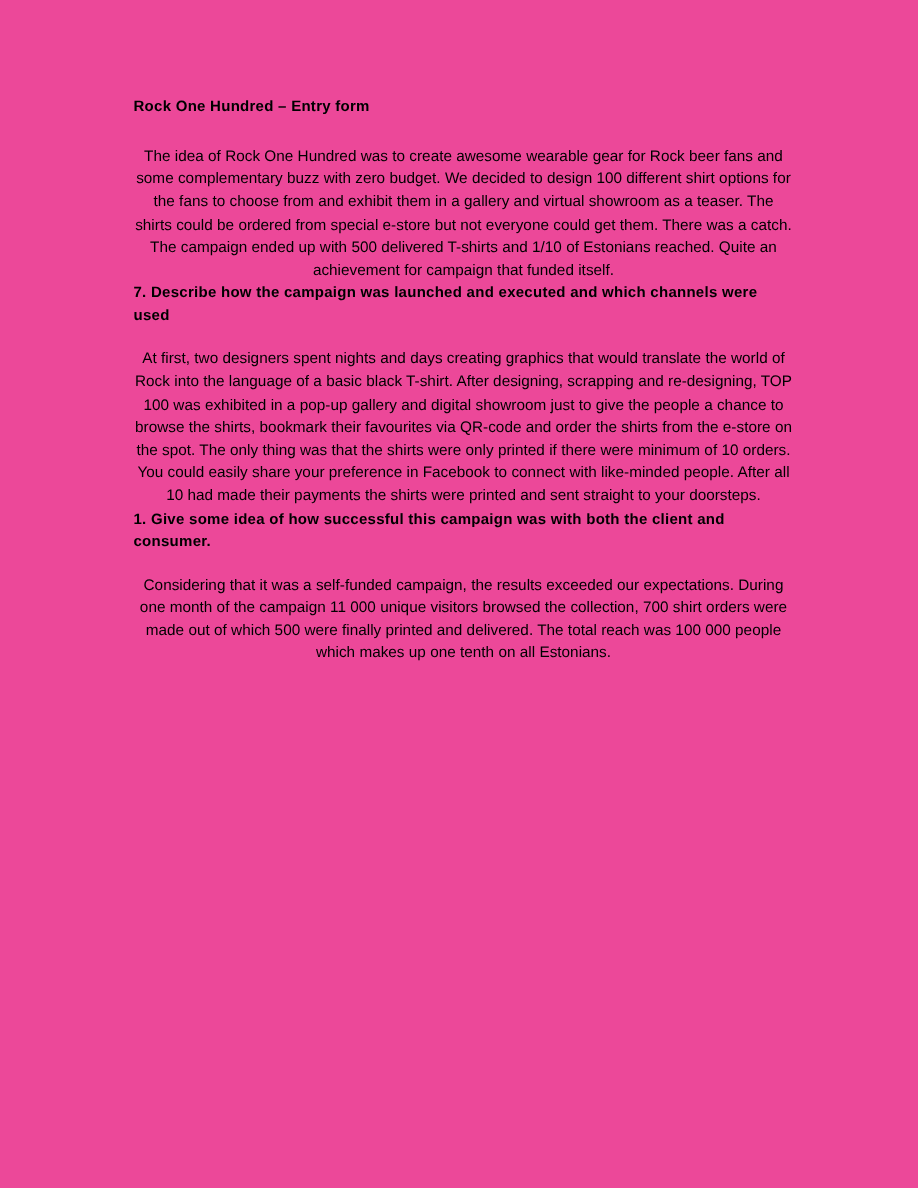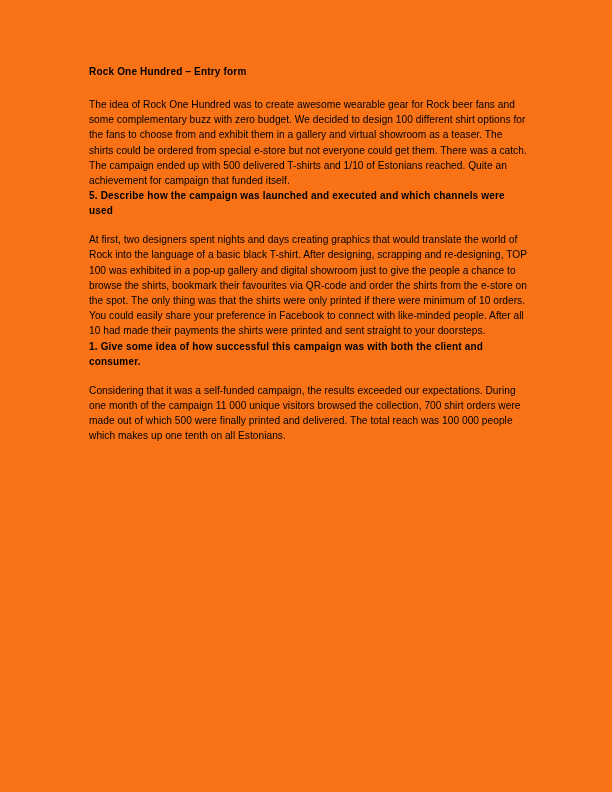--- a/index.html
+++ b/index.html
@@ -4,21 +4,21 @@
 <style>
   html, body {
     margin: 0;
     padding: 0;
     background: #ffffff;
   }
   #page {
     position: relative;
     width: 612px;
     height: 792px;
-    background: #f97316;
+    background: #ec4899;
     overflow: hidden;
     font-family: "Liberation Sans", sans-serif;
     color: #000000;
     -webkit-font-smoothing: none;
   }
   #content {
     position: absolute;
     left: 89px;
     top: 64px;
     width: 440px;
@@ -35,42 +35,42 @@
     font-weight: bold;
     line-height: 15px;
     margin: 0 0 14px 0;
     letter-spacing: 0.18px;
   }
   .body-para {
     font-size: 10.2px;
     font-weight: normal;
     line-height: 15.2px;
     margin: 0 0 20px 0;
-    text-align: left;
+    text-align: center;
     letter-spacing: 0.02px;
   }
   .body-para:last-child { margin-bottom: 0; }
   .sec-block { margin: 0 0 0 0; }
   .sec-block + .sec-block { margin-top: 0; }
   b, .b { font-weight: normal; }
 </style>
 </head>
 <body>
 
 <div id="page">
   <div id="content">
 
     <p class="doc-title">Rock One Hundred – Entry form</p>
 
     <div class="sec-block">
       <p class="body-para">The idea of Rock One Hundred was to create awesome wearable gear for Rock beer fans and some complementary buzz with zero budget. We decided to design 100 different shirt options for the fans to choose from and exhibit them in a gallery and virtual showroom as a teaser. The shirts could be ordered from special e-store but not everyone could get them. There was a catch. The campaign ended up with 500 delivered T-shirts and 1/10 of Estonians reached. Quite an achievement for campaign that funded itself.</p>
     </div>
 
     <div class="sec-block">
-      <p class="section-heading">5. Describe how the campaign was launched and executed and which channels were used</p>
+      <p class="section-heading">7. Describe how the campaign was launched and executed and which channels were used</p>
       <p class="body-para"><span>At first, two designers spent nights and days creating graphics that would translate the world of Rock into the language of a basic black T-shirt. After designing, scrapping and re-designing, TOP 100 was exhibited in a </span><b>pop-up gallery</b><span> and </span><b>digital showroom</b><span> just to give the people a chance to browse the shirts, bookmark their favourites via </span><b>QR-code</b><span> and order the shirts from the </span><b>e-store</b><span> on the spot. The only thing was that the shirts were only printed if there were minimum of 10 orders. You could easily share your preference in </span><b>Facebook</b><span> to connect with like-minded people. After all 10 had made their payments the shirts were printed and sent straight to your doorsteps.</span></p>
     </div>
 
     <div class="sec-block">
       <p class="section-heading">1. Give some idea of how successful this campaign was with both the client and consumer.</p>
       <p class="body-para">Considering that it was a self-funded campaign, the results exceeded our expectations. During one month of the campaign 11 000 unique visitors browsed the collection, 700 shirt orders were made out of which 500 were finally printed and delivered. The total reach was 100 000 people which makes up one tenth on all Estonians.</p>
     </div>
 
   </div>
 </div>

